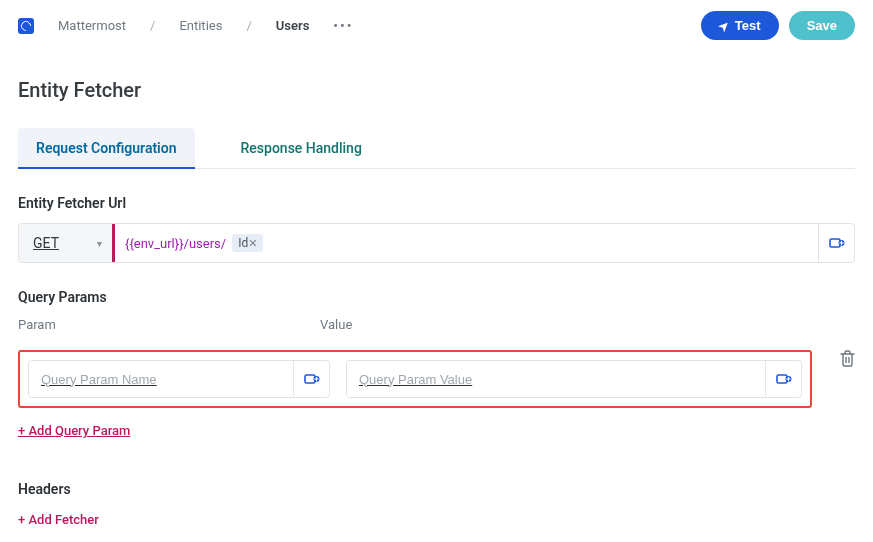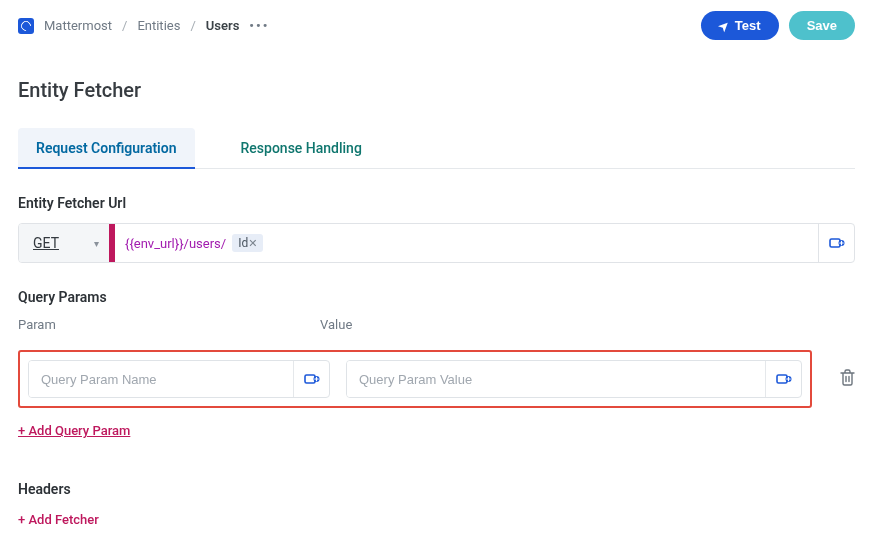--- a/index.html
+++ b/index.html
@@ -13,21 +13,21 @@
     }
     .header {
       display: flex;
       align-items: center;
       justify-content: space-between;
       padding: 11px 18px 0 18px;
     }
     .breadcrumb {
       display: flex;
       align-items: center;
-      gap: 10px;
+      gap: 24px;
       font-size: 13px;
       color: #707a85;
     }
     .breadcrumb .logo {
       width: 16px;
       height: 16px;
       background: #1c58d9;
       border-radius: 3px;
       display: inline-flex;
       align-items: center;
@@ -106,21 +106,21 @@
       display: flex;
       align-items: stretch;
       border: 1px solid #e0e3e7;
       border-radius: 4px;
       overflow: hidden;
       height: 40px;
     }
     .method-select {
       background: #f4f6f8;
       border: none;
-      border-right: 6px solid #be185d;
+      border-right: 3px solid #be185d;
       padding: 0 30px 0 14px;
       font-size: 14px;
       color: #33393f;
       position: relative;
       display:flex;
       align-items:center;
       min-width:96px;
       cursor:pointer;
       text-decoration:underline;
     }
@@ -158,24 +158,25 @@
       color: #1c58d9;
       cursor:pointer;
       font-weight:700;
     }
     .col-heads { display:flex; margin-top:10px;}
     .col-heads .col { font-size:13px; color:#707a85; }
     .col-heads .col.param { width:302px; }
     .col-heads .col.value { flex:1; }
     .param-row-wrap {
       display:flex;
-      align-items:center;
+      align-items:flex-start;
       gap:28px;
       margin-top:6px;
       padding:12px 0;
+      text-decoration:underline;
     }
     .highlight-box{
       border:2px solid #e34a3c;
       border-radius:3px;
       padding:8px 8px;
       display:flex;
       gap:16px;
       flex:1;
     }
     .field-box {

